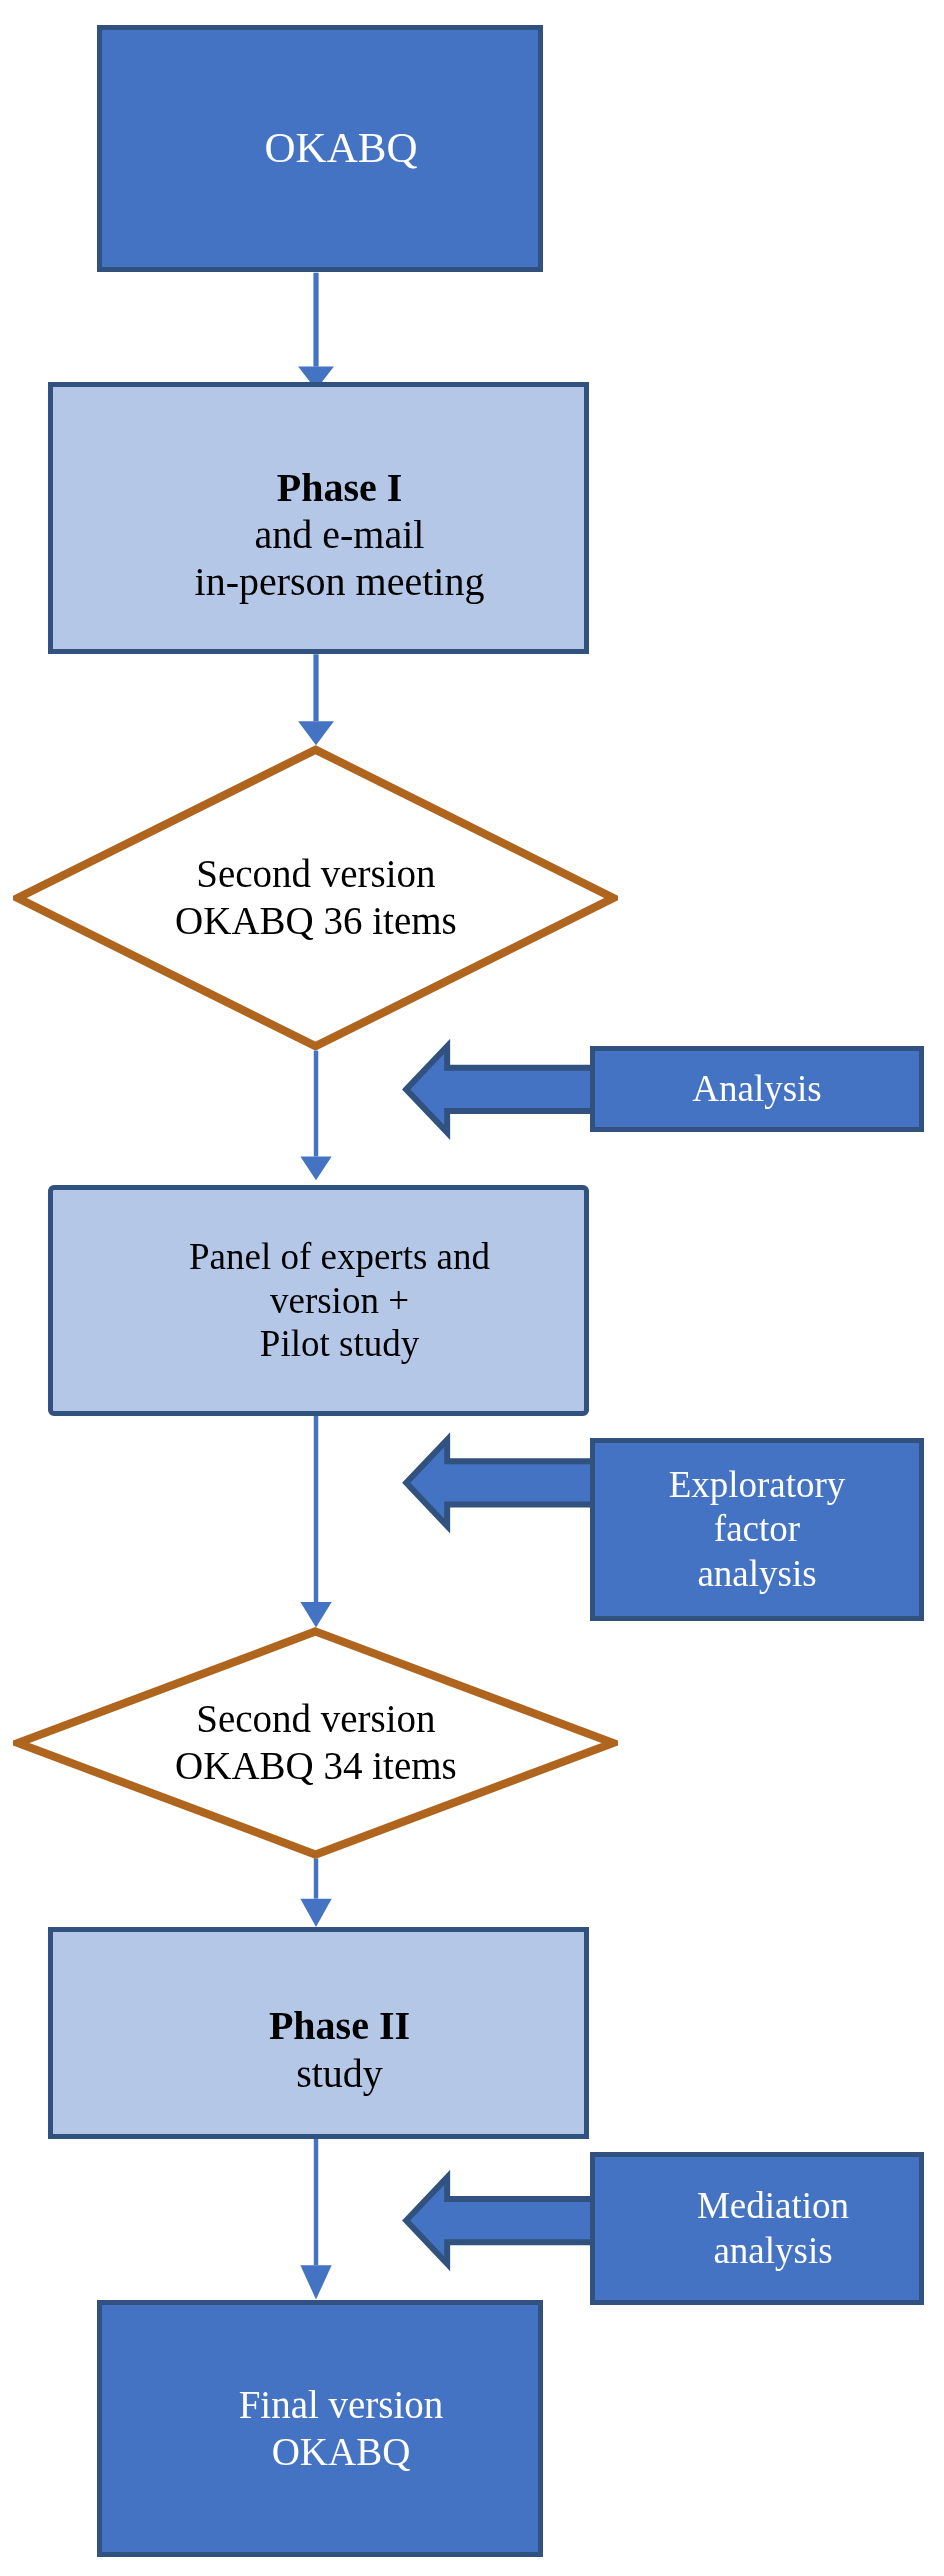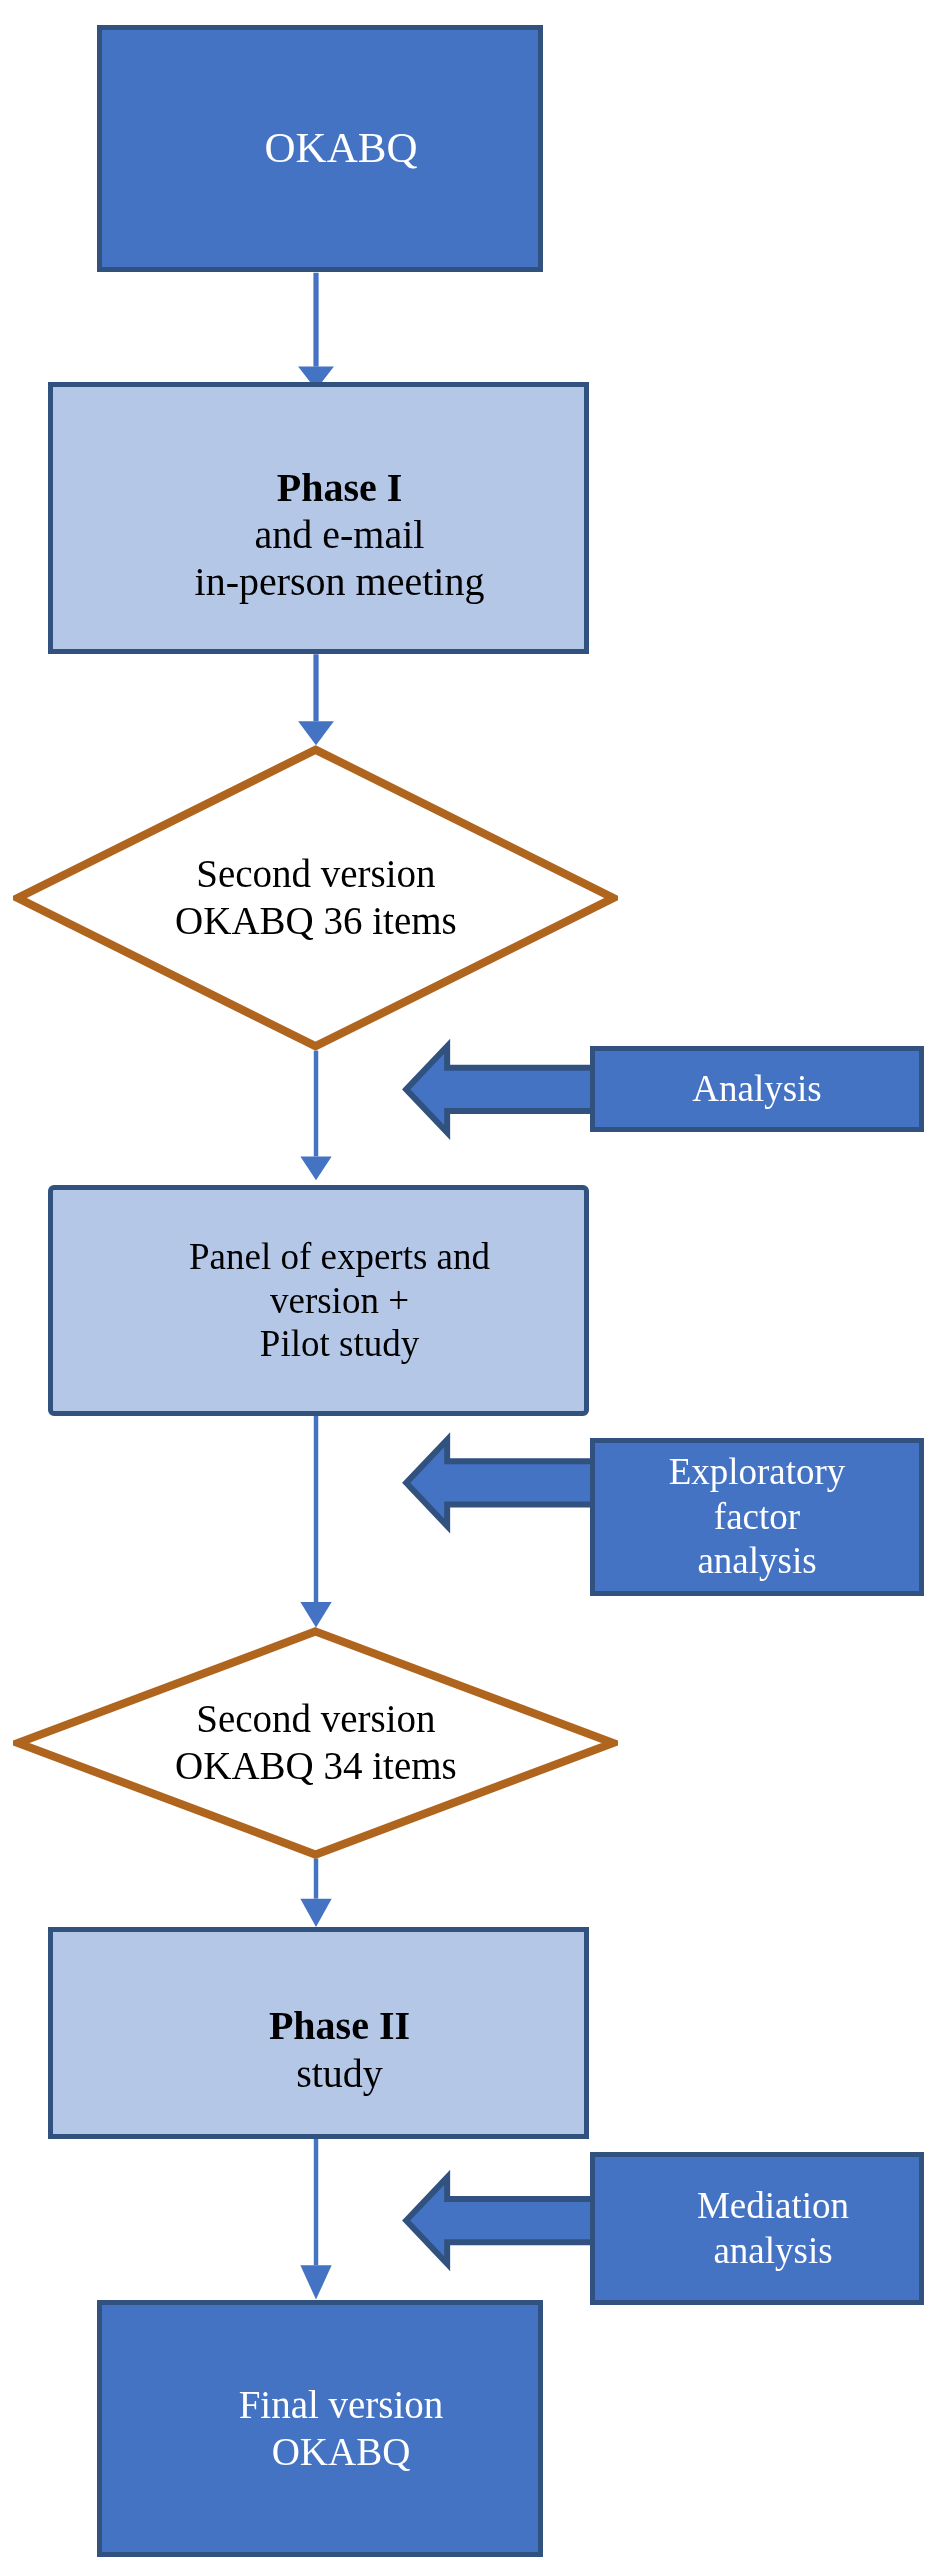--- a/index.html
+++ b/index.html
@@ -160,21 +160,21 @@
   <div class="callout" style="left:590px; top:1046px; width:334px; height:86px; font-size:37px;">
     <span class="line">Analysis</span>
   </div>
 
   <div class="node box-light" style="left:48px; top:1185px; width:541px; height:231px; font-size:37px;border-radius:6px;">
     <span class="line">Panel of experts and</span>
     <span class="line">version +</span>
     <span class="line">Pilot study</span>
   </div>
 
-  <div class="callout" style="left:590px; top:1438px; width:334px; height:158px; font-size:37px;">
+  <div class="callout" style="left:590px; top:1438px; width:334px; height:183px; font-size:37px;">
     <span class="line">Exploratory</span>
     <span class="line">factor</span>
     <span class="line">analysis</span>
   </div>
 
   <div class="diamond-wrap" style="left:13.4px; top:1627px; width:605px; height:232px;">
     <svg width="605" height="232" viewBox="0 0 812 312" xmlns="http://www.w3.org/2000/svg">
       <polygon points="406,6 806,156 406,306 6,156" fill="#ffffff" stroke="#b0651f" stroke-width="11" stroke-linejoin="miter"></polygon>
     </svg>
     <div class="diamond-label" style="font-size:39px;">

